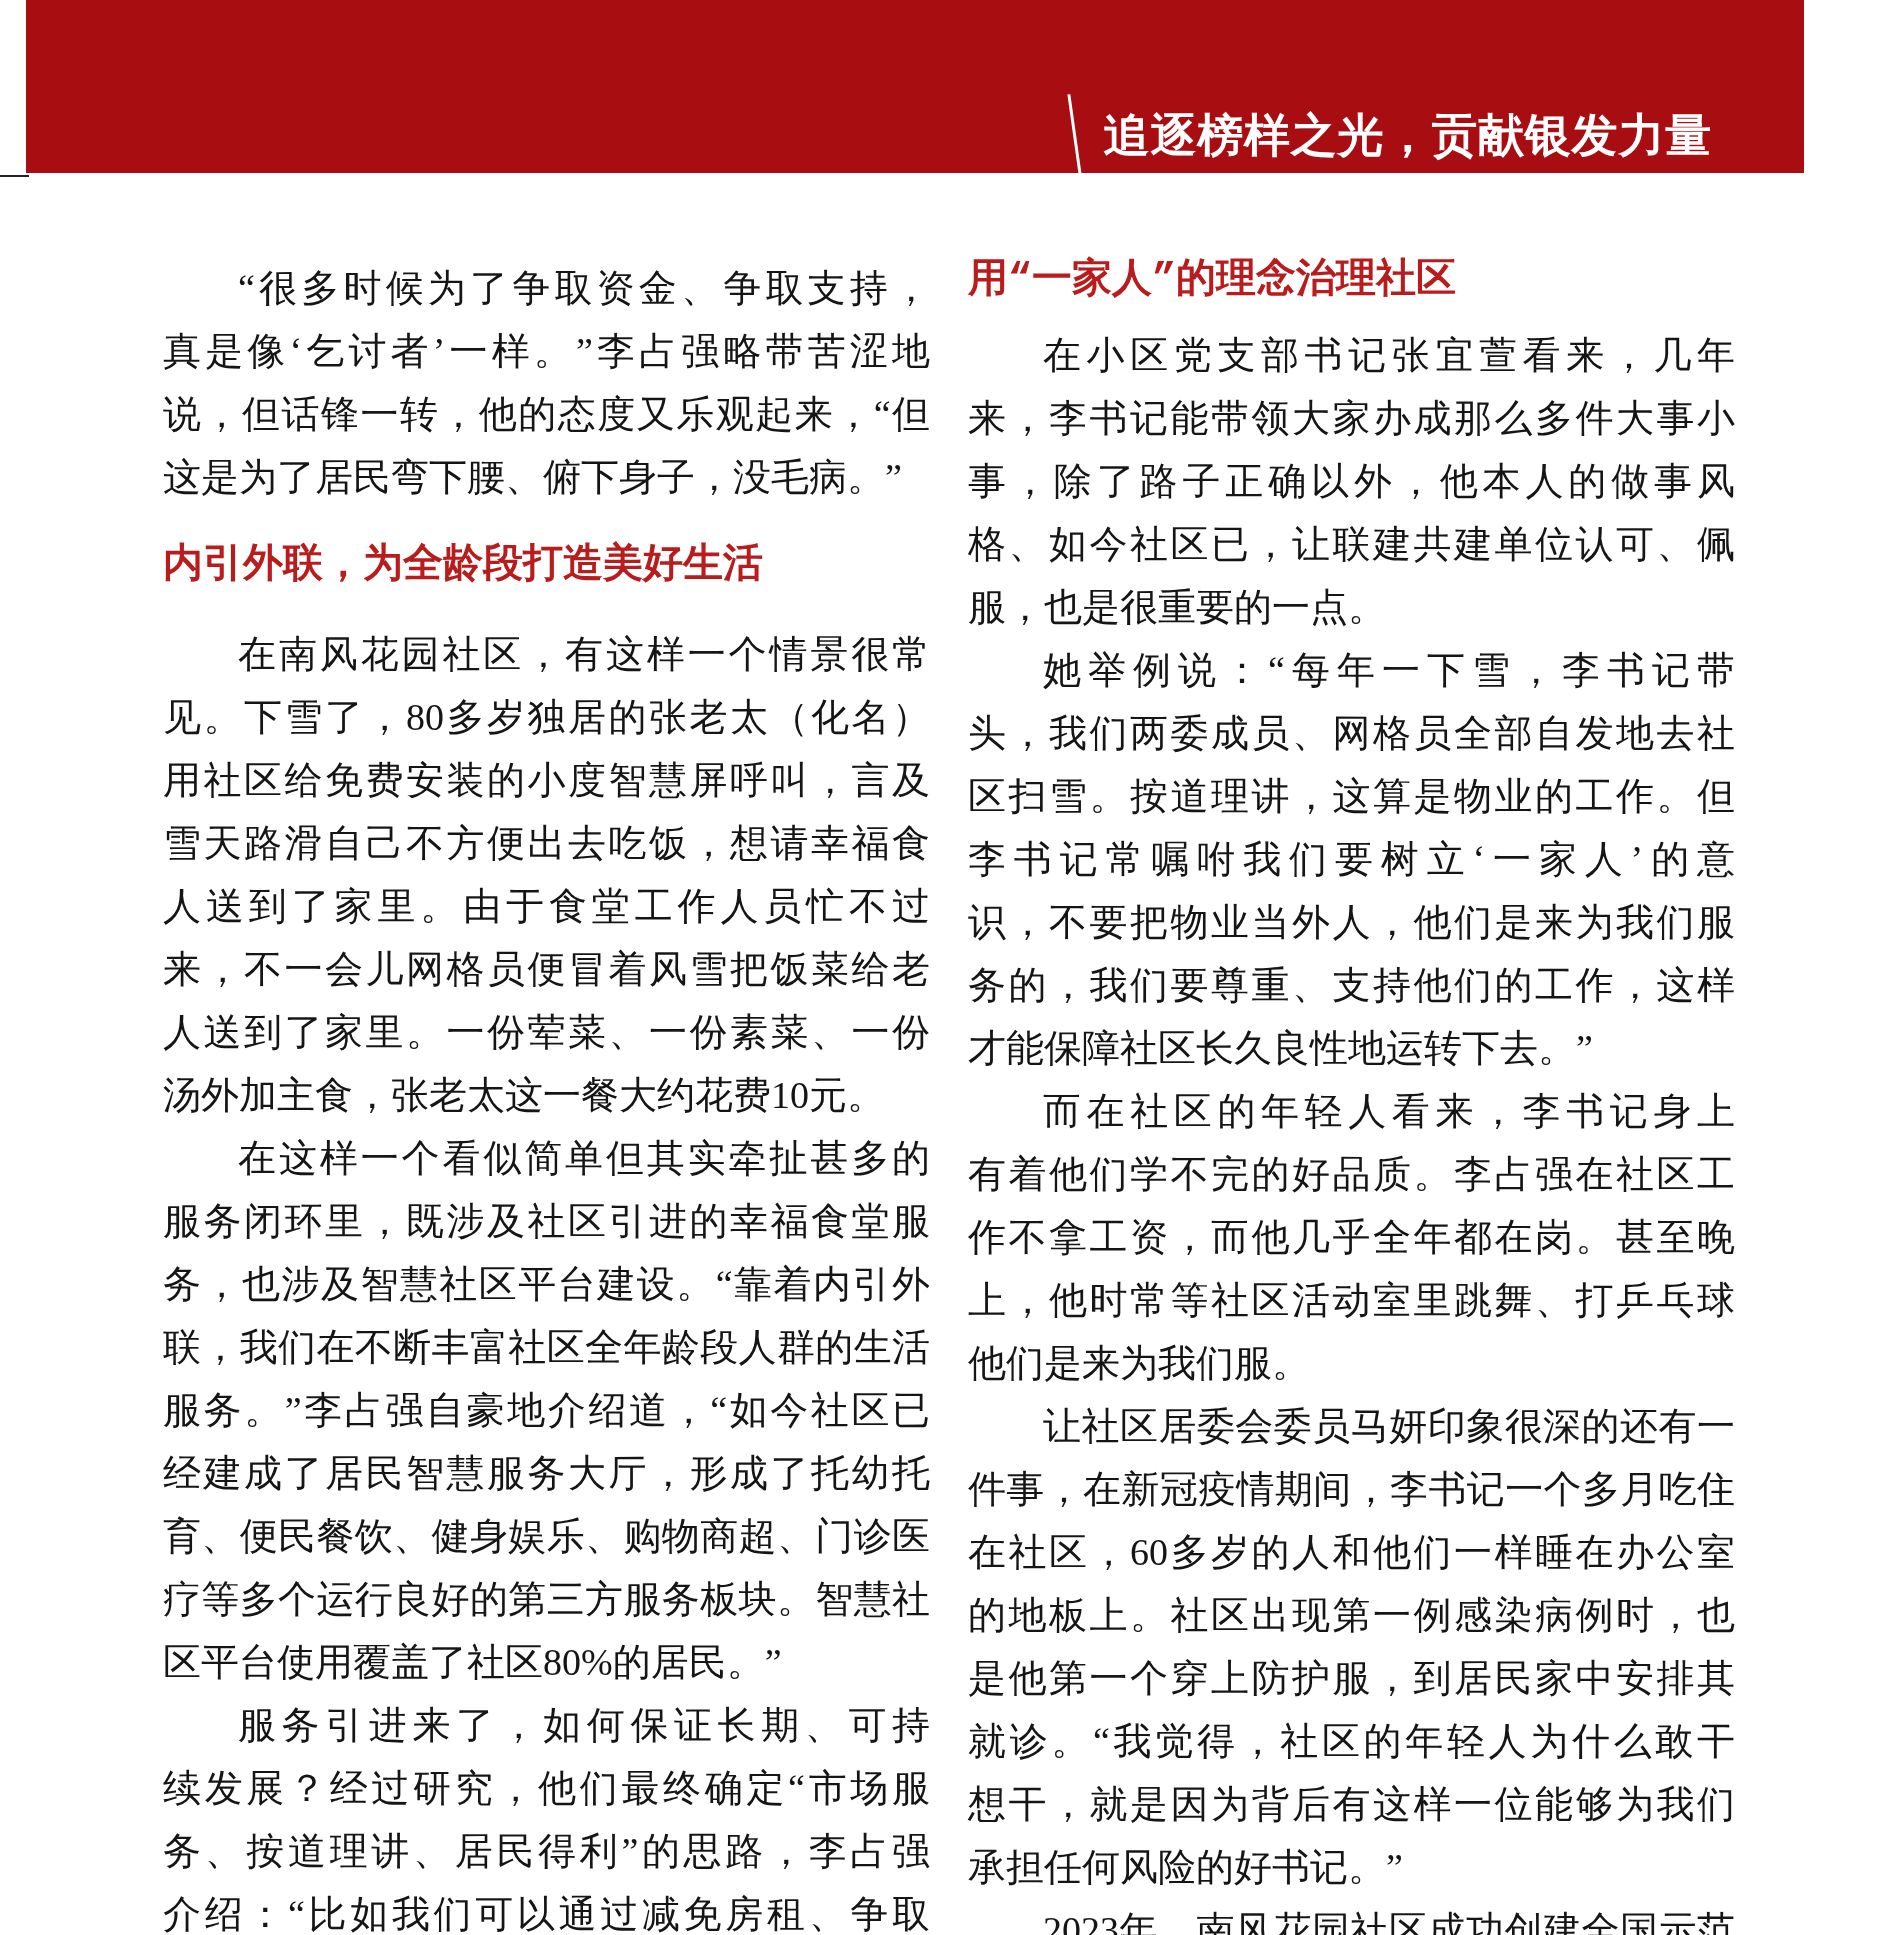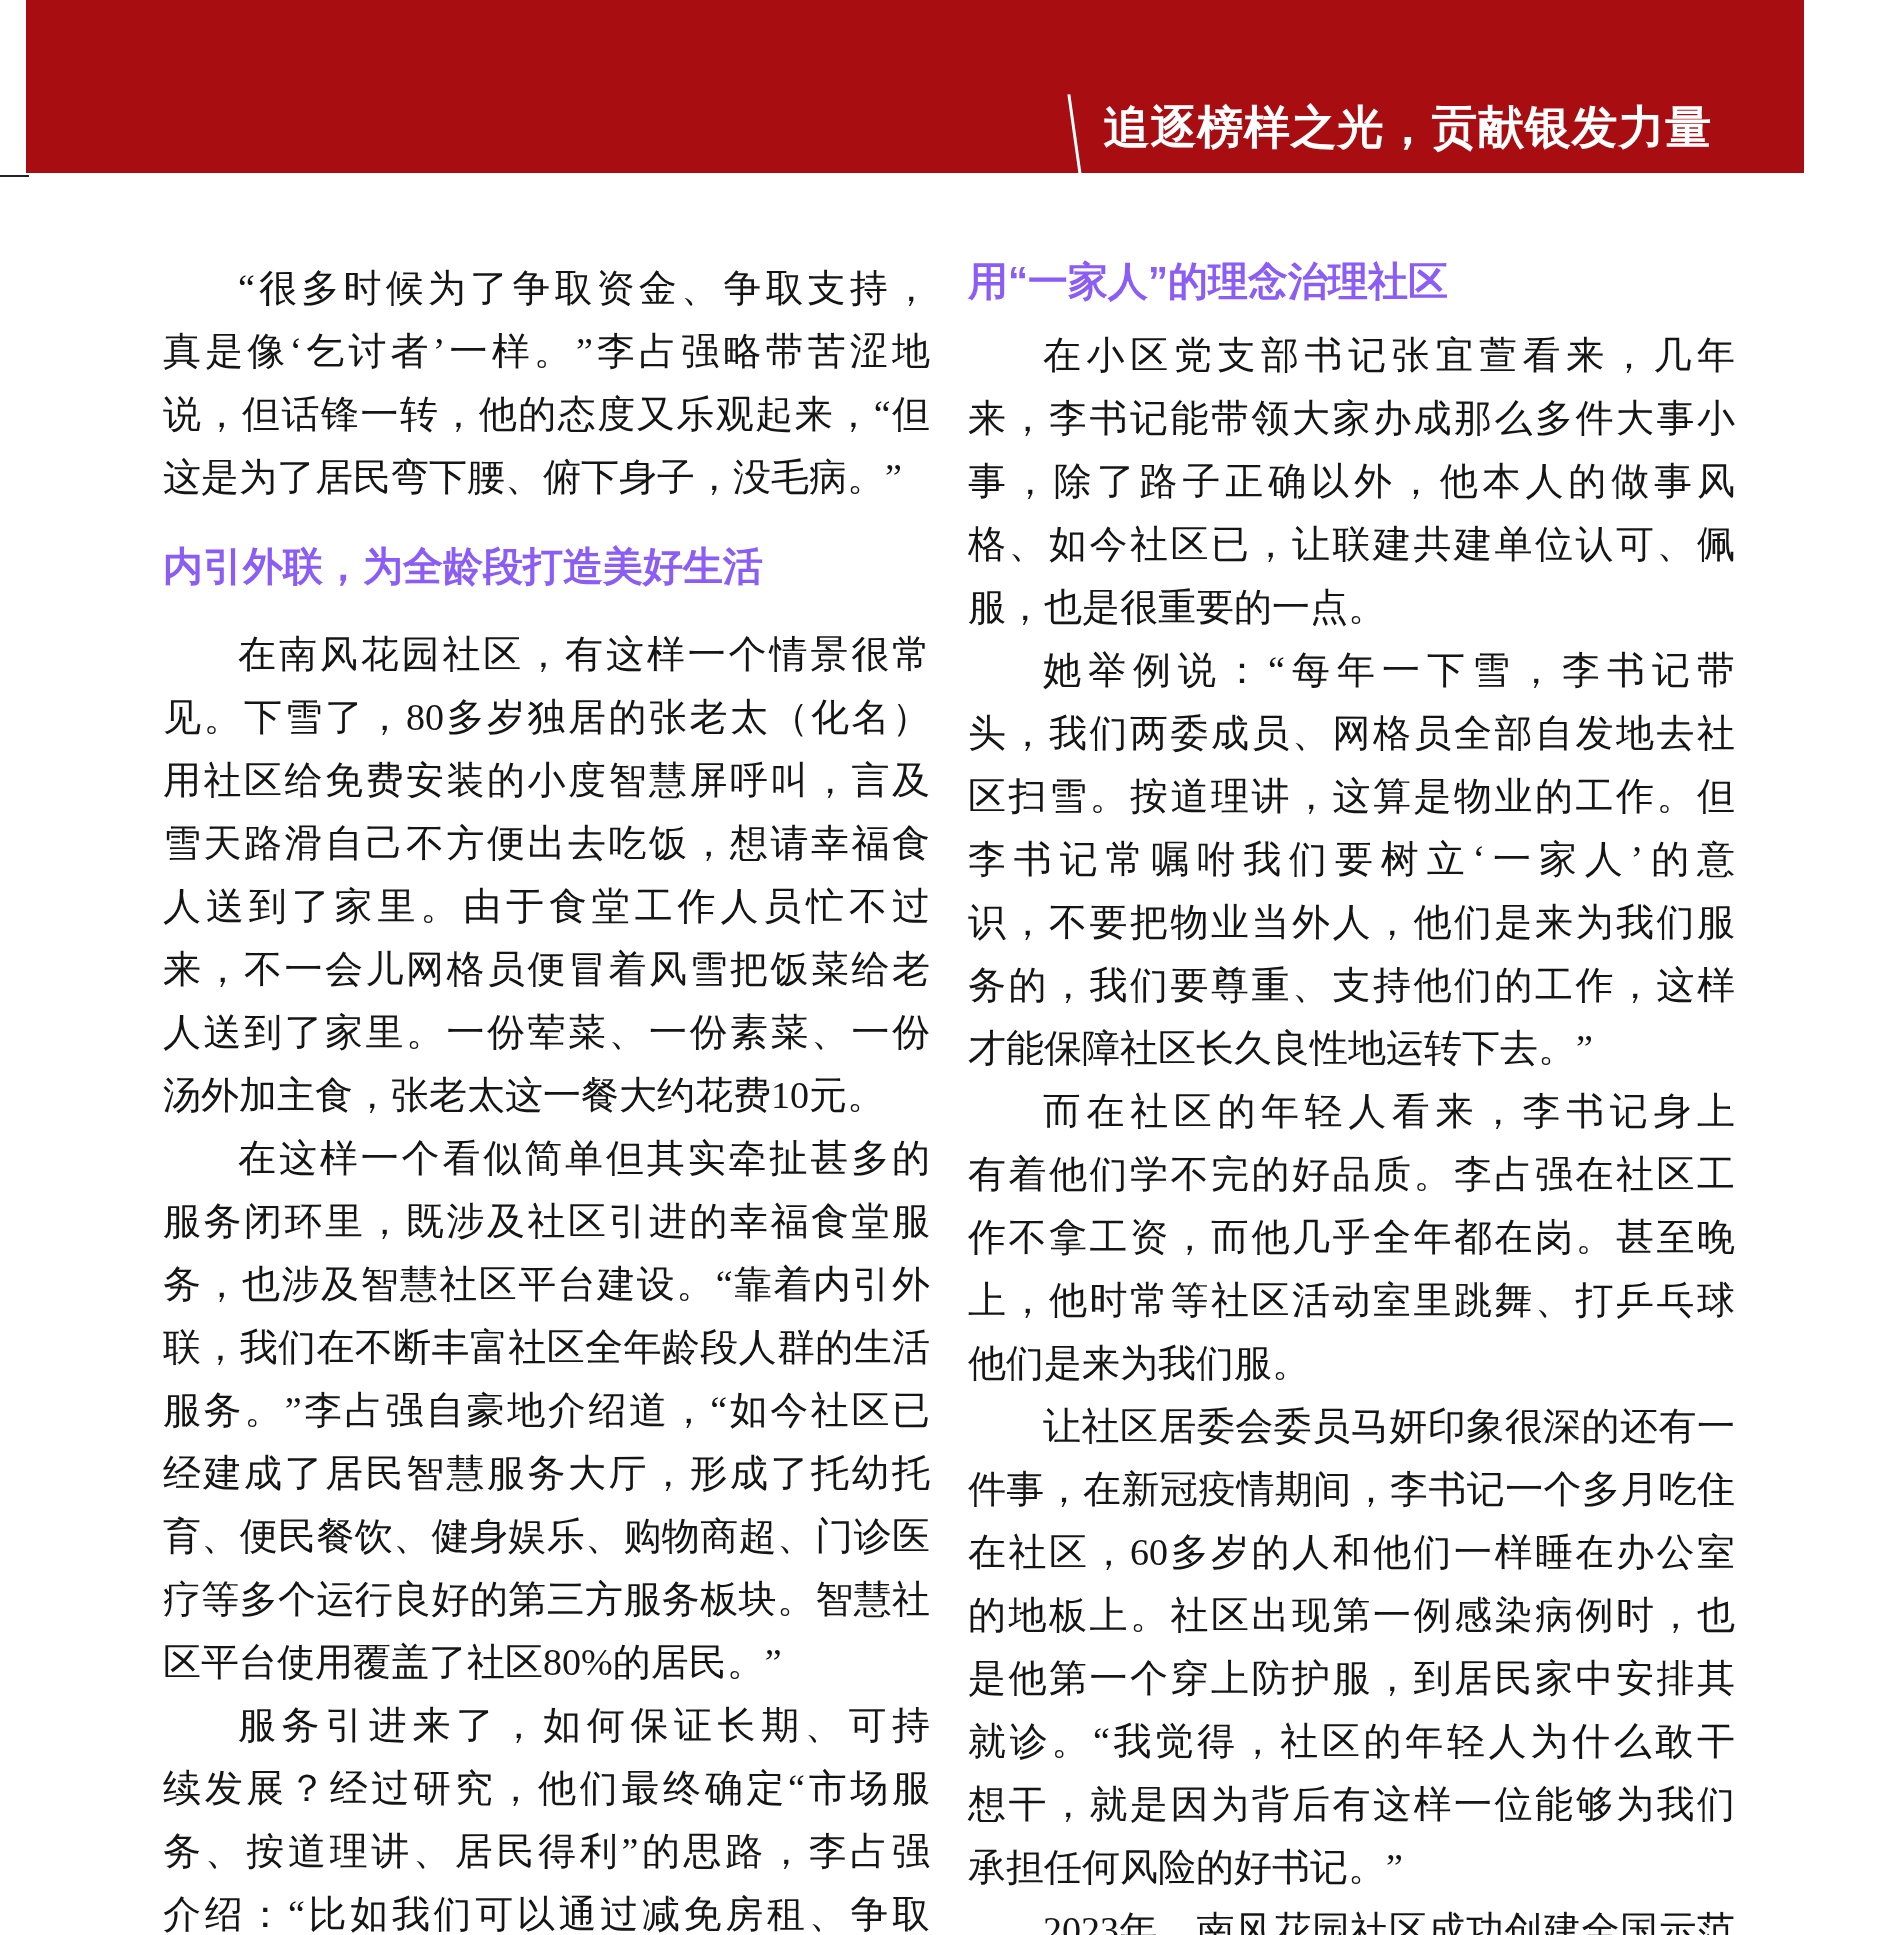--- a/index.html
+++ b/index.html
@@ -31,21 +31,21 @@
     left: 1047px;
     top: 94px;
     width: 2.7px;
     height: 81px;
     background: #ffffff;
     transform: rotate(-8deg);
   }
   .banner-text {
     position: absolute;
     left: 1078px;
-    top: 105px;
+    top: 113px;
     font-size: 46px;
     line-height: 46px;
     font-weight: bold;
     color: #ffffff;
     white-space: nowrap;
     letter-spacing: 0.8px;
   }
 
   
   .trim-mark {
@@ -76,22 +76,22 @@
     color: #151515;
   }
   .line.last  { text-align-last: left; white-space: normal; }
   .line.first { text-indent: 75px; }
 
   .heading {
     height: 66px;
     line-height: 66px;
     font-size: 40px;
     font-weight: bold;
-    font-family: Liberation Sans, sans-serif;
-    color: #8b5cf6;
+    font-family: Liberation Mono, monospace;
+    color: #b91c1c;
     white-space: nowrap;
   }
   .col-left  .heading { margin: 24px 0; }
   .col-right .heading { margin: 0 0 10px 0; }
 </style>
 </head>
 <body>
 
 <div class="page">
 

